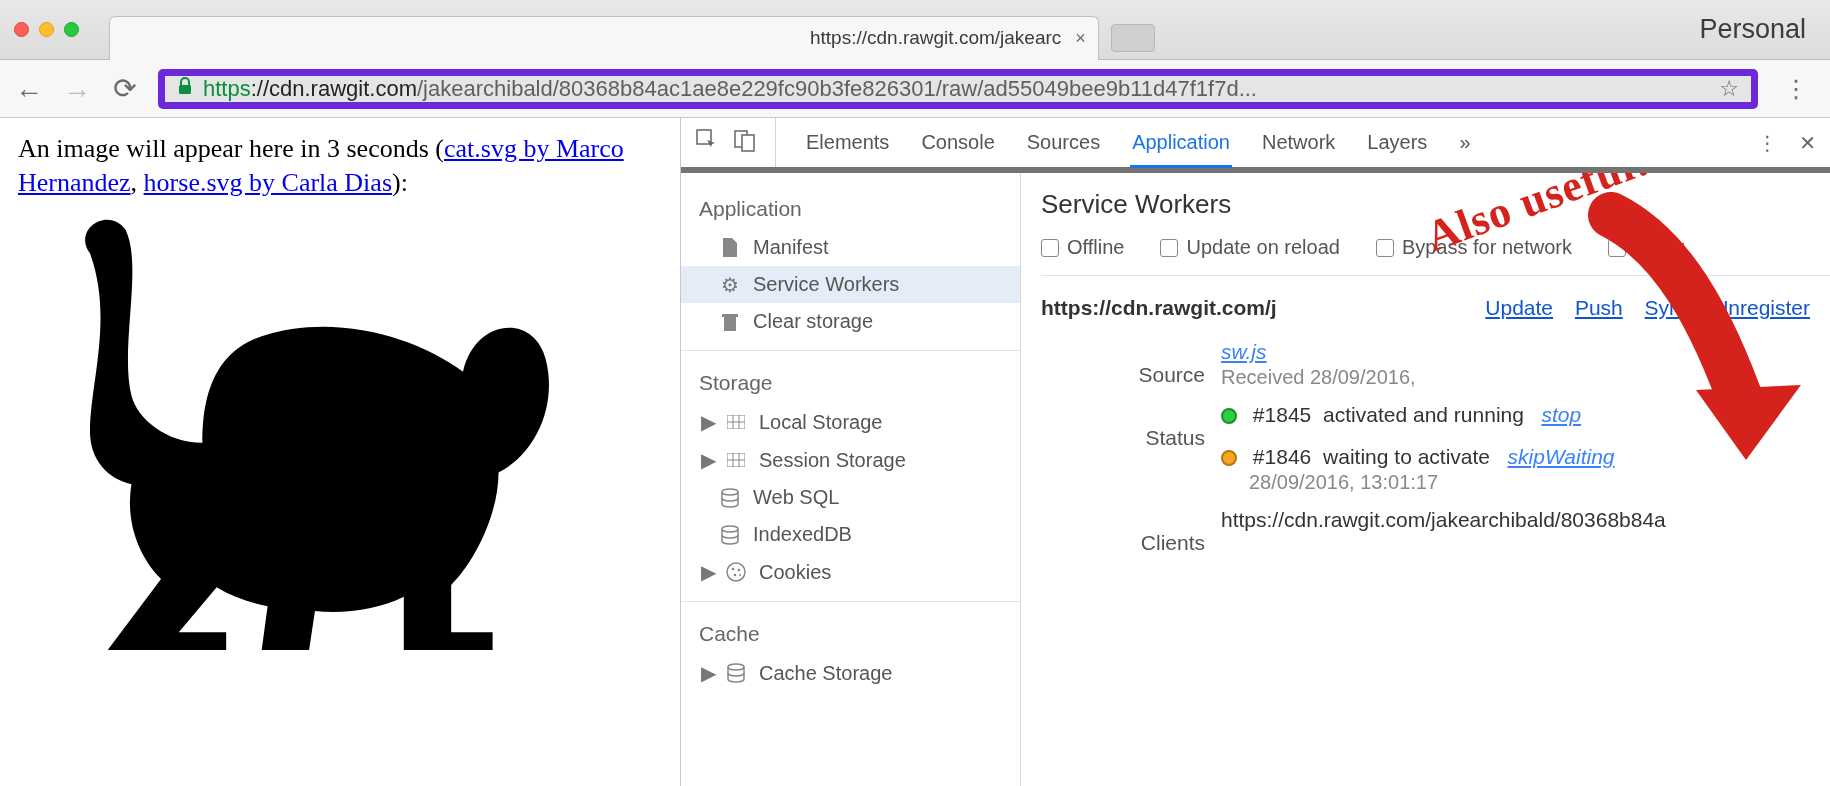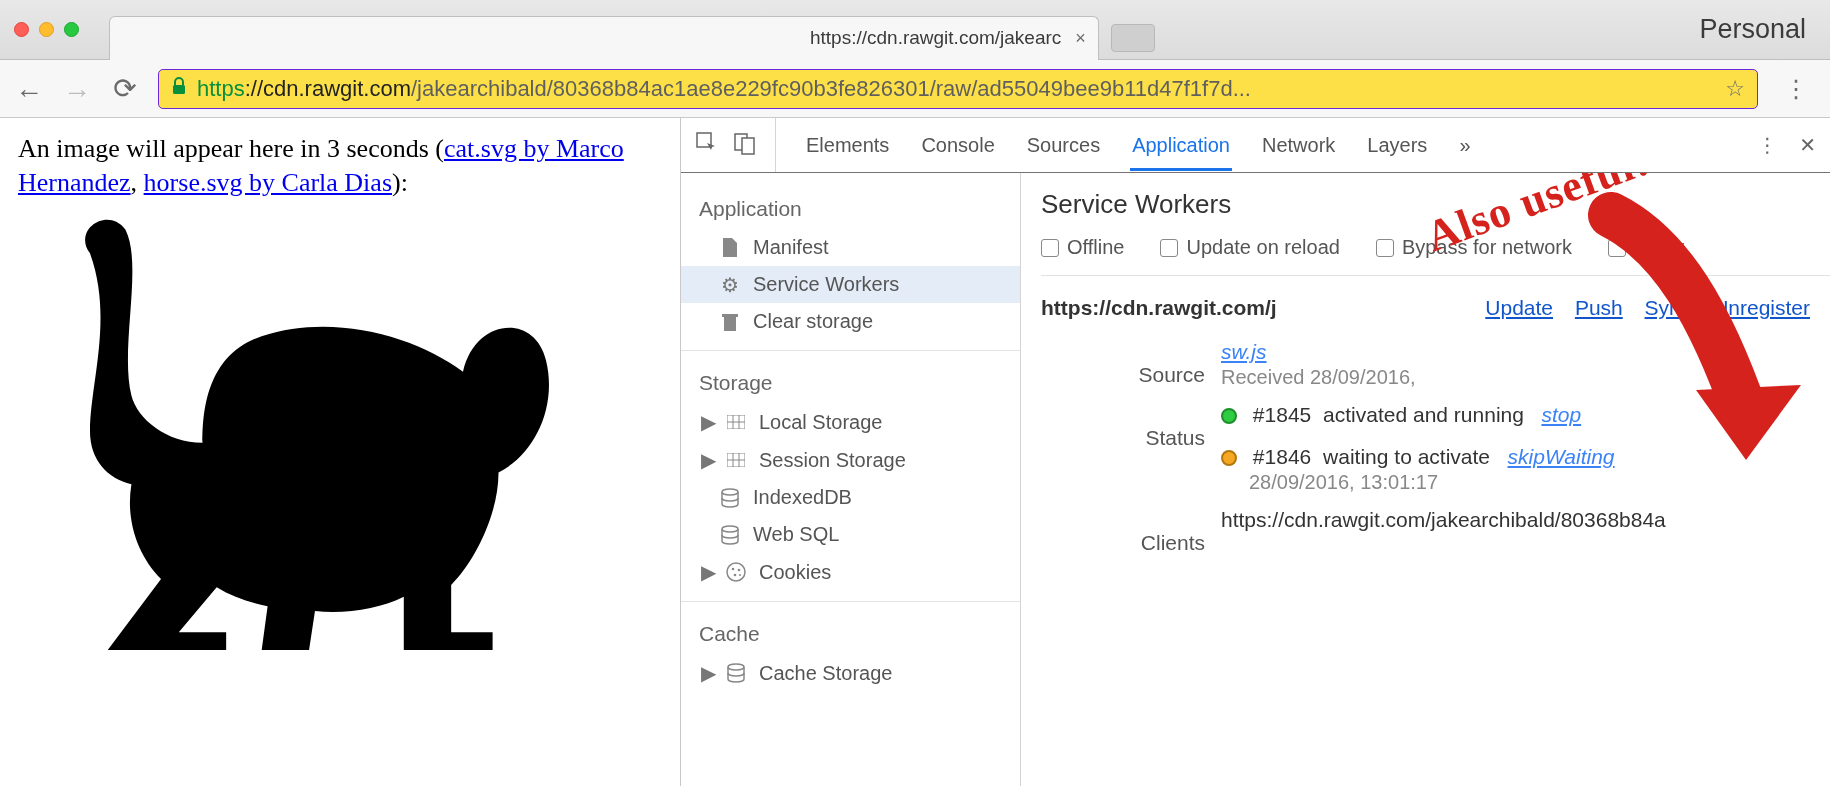--- a/index.html
+++ b/index.html
@@ -16,37 +16,37 @@
   .tab { display:flex; align-items:center; background:#f7f7f7; border:1px solid #bfbfbf; border-bottom:none; border-radius:6px 6px 0 0; height:44px; padding:0 12px; margin-top:16px; position:relative; min-width:420px; }
   .tab svg.page { margin-right:8px; }
   .tab .tab-title { font-size:19px; color:#3b3b3b; max-width:310px; white-space:nowrap; overflow:hidden; text-overflow:clip; }
   .tab .close { margin-left:14px; font-size:18px; color:#6a6a6a; cursor:pointer; }
   .new-tab { width:44px; height:28px; background:#cfcfcf; border:1px solid #b8b8b8; border-radius:4px; margin-left:12px; margin-top:16px; }
   .personal { margin-left:auto; font-size:27px; color:#3b3b3b; padding-right:10px; }
 
   .toolbar { height:58px; background:#f7f7f7; border-bottom:1px solid #c9c9c9; display:flex; align-items:center; padding:0 14px; gap:18px; }
   .nav-btn { color:#6a6a6a; font-size:28px; cursor:pointer; width:30px; text-align:center; }
   .nav-btn.disabled { color:#bdbdbd; }
-  .addr { flex:1; height:40px; background:#fde047; border:1px solid #6d28d9; border-radius:5px; display:flex; align-items:center; padding:0 12px; font-size:22px; color:#333; overflow:hidden; }
+  .addr { flex:1; height:40px; background:#e5e5e5; border:7px solid #6d28d9; border-radius:5px; display:flex; align-items:center; padding:0 12px; font-size:22px; color:#333; overflow:hidden; }
   .addr .lock { color:#0a8f3c; margin-right:10px; font-size:18px; }
   .addr .proto { color:#0a8f3c; }
   .addr .path { color:#5f5f5f; white-space:nowrap; }
   .addr .host { color:#222; }
   .star { margin-left:auto; color:#6a6a6a; font-size:22px; padding-left:10px; }
   .kebab { color:#6a6a6a; font-size:24px; padding:0 8px; cursor:pointer; }
 
   
   .content { flex:1; display:flex; background:#fff; overflow:hidden; }
   .page { width:680px; padding:14px 18px; font-family:"Times New Roman", serif; font-size:26px; color:#000; line-height:1.3; }
   .page a { color:#0000ee; text-decoration:underline; }
   .cat { width:620px; height:450px; margin-top:6px; }
 
   
   .devtools { flex:1; border-left:1px solid #c9c9c9; display:flex; flex-direction:column; font-size:20px; color:#333; background:#fff; }
-  .dt-tabs { height:55px; border-bottom:1px solid #737373; display:flex; align-items:center; padding:0 14px; gap:28px; }
+  .dt-tabs { height:55px; border-bottom:6px solid #737373; display:flex; align-items:center; padding:0 14px; gap:28px; }
   .dt-tabs .picker { display:flex; gap:14px; padding-right:18px; border-right:1px solid #d5d5d5; height:100%; align-items:center; }
   .dt-tab { color:#555; cursor:pointer; padding:14px 2px; }
   .dt-tab.active { color:#1a73e8; border-bottom:3px solid #1a73e8; padding-bottom:11px; }
   .dt-tabs .right { margin-left:auto; display:flex; gap:22px; align-items:center; color:#666; }
 
   .dt-body { flex:1; display:flex; overflow:hidden; }
 
   .sidebar { width:340px; border-right:1px solid #d5d5d5; padding:14px 0; color:#555; overflow:hidden; }
   .sb-section-title { padding:10px 18px 8px; color:#666; font-size:21px; }
   .sb-item { display:flex; align-items:center; gap:12px; padding:7px 18px 7px 38px; color:#555; cursor:pointer; }
@@ -213,31 +213,31 @@
             <span>Session Storage</span>
           </div>
           <div class="sb-item">
             <span class="sb-icon">
                 <svg width="18" height="20" viewBox="0 0 18 20">
                   <ellipse cx="9" cy="4" rx="8" ry="3" fill="none" stroke="#888" stroke-width="1.5"></ellipse>
                   <path d="M1 4v12c0 1.7 3.6 3 8 3s8-1.3 8-3V4" fill="none" stroke="#888" stroke-width="1.5"></path>
                   <path d="M1 10c0 1.7 3.6 3 8 3s8-1.3 8-3" fill="none" stroke="#888" stroke-width="1.5"></path>
                 </svg>
               </span>
-            <span>IndexedDB</span>
+            <span>Web SQL</span>
           </div>
           <div class="sb-item">
             <span class="sb-icon">
                 <svg width="18" height="20" viewBox="0 0 18 20">
                   <ellipse cx="9" cy="4" rx="8" ry="3" fill="none" stroke="#888" stroke-width="1.5"></ellipse>
                   <path d="M1 4v12c0 1.7 3.6 3 8 3s8-1.3 8-3V4" fill="none" stroke="#888" stroke-width="1.5"></path>
                   <path d="M1 10c0 1.7 3.6 3 8 3s8-1.3 8-3" fill="none" stroke="#888" stroke-width="1.5"></path>
                 </svg>
               </span>
-            <span>Web SQL</span>
+            <span>IndexedDB</span>
           </div>
           <div class="sb-item">
             <span class="arrow">▶</span>
             <span class="sb-icon">
                 <svg width="20" height="20" viewBox="0 0 20 20">
                   <circle cx="10" cy="10" r="9" fill="none" stroke="#888" stroke-width="1.5"></circle>
                   <circle cx="7" cy="7" r="1.3" fill="#888"></circle>
                   <circle cx="13" cy="8" r="1.3" fill="#888"></circle>
                   <circle cx="9" cy="13" r="1.3" fill="#888"></circle>
                   <circle cx="14" cy="13" r="1" fill="#888"></circle>

